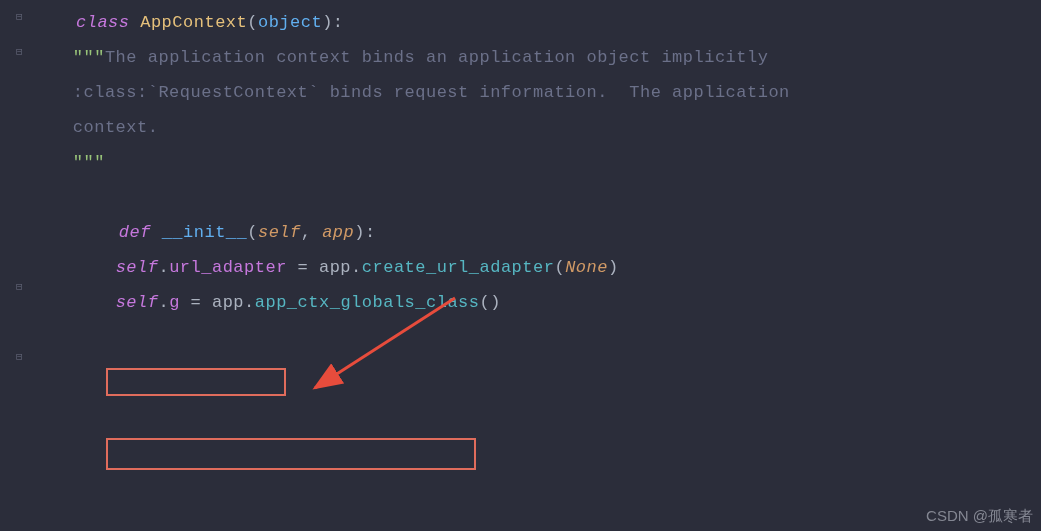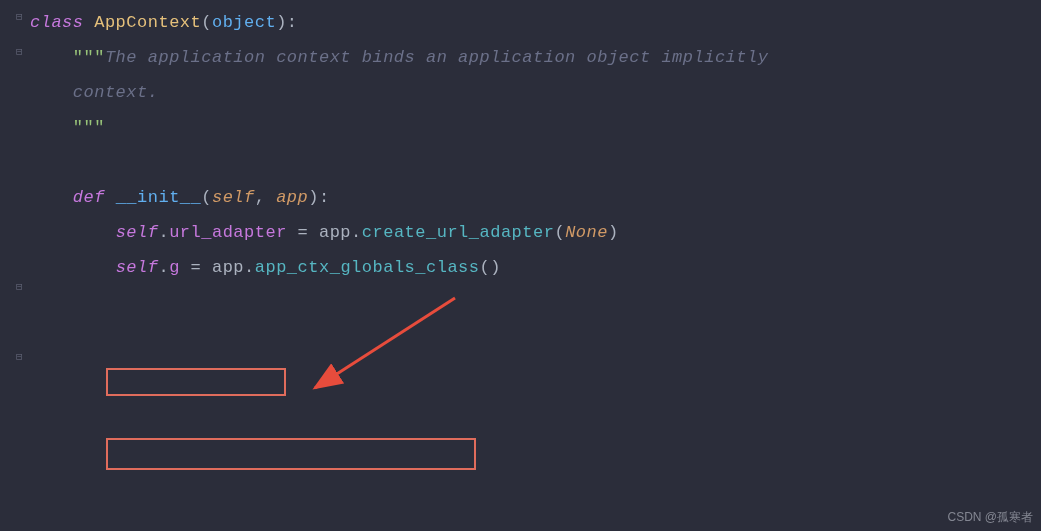--- a/index.html
+++ b/index.html
@@ -35,65 +35,66 @@
     .code-area {
       padding: 5px 0 0 30px;
       line-height: 35px;
       letter-spacing: 0.5px;
     }
     .line {
       white-space: pre;
       height: 35px;
       position: relative;
     }
-    .kw { color: #c678dd; font-style: italic; }
+    .kw { color: #c678dd; font-style: italic; margin-left: 46px; }
     .classname { color: #e5c07b; }
     .builtin { color: #61afef; }
     .func { color: #61afef; }
     .param { color: #d19a66; font-style: italic; }
     .punct { color: #abb2bf; }
     .self { color: #c678dd; font-style: italic; }
     .attr { color: #c678dd; }
     .method { color: #56b6c2; }
     .none { color: #d19a66; font-style: italic; }
-    .docstring { color: #6b7089; font-style: italic; }
+    .docstring { color: #6b7089; }
     .comment { color: #6b7089; font-style: italic; }
     .string-delim { color: #98c379; }
     .highlight-box {
       position: absolute;
       border: 2px solid #e06c5c;
       pointer-events: none;
     }
     .arrow-svg {
       position: absolute;
       pointer-events: none;
     }
     .watermark {
       position: absolute;
       right: 8px;
       bottom: 5px;
       color: #9a9da8;
-      font-size: 12px;
+      font-size: 15px;
       font-family: sans-serif;
       opacity: 0.8;
     }
   </style>
 </head>
 <body>
 
 <div class="gutter">
   <div class="fold-marker" style="top:10px">⊟</div>
   <div class="fold-marker" style="top:45px">⊟</div>
   <div class="fold-marker" style="top:280px">⊟</div>
   <div class="fold-marker" style="top:350px">⊟</div>
 </div>
 
 <div class="code-area">
   <div class="line"><span class="kw">class </span><span class="classname">AppContext</span><span class="punct">(</span><span class="builtin">object</span><span class="punct">):</span></div>
   <div class="line"><span class="string-delim">    """</span><span class="docstring">The application context binds an application object implicitly</span></div>
+  <div class="line"><span class="docstring">    :class:`RequestContext` binds request information.  The application</span></div>
   <div class="line"><span class="docstring">    context.</span></div>
   <div class="line"><span class="string-delim">    """</span></div>
   <div class="line"> </div>
   <div class="line"><span>    </span><span class="kw">def </span><span class="func">__init__</span><span class="punct">(</span><span class="param">self</span><span class="punct">, </span><span class="param">app</span><span class="punct">):</span></div>
   <div class="line"><span>        </span><span class="self">self</span><span class="punct">.</span><span class="attr">url_adapter</span><span class="punct"> = </span><span class="punct">app</span><span class="punct">.</span><span class="method">create_url_adapter</span><span class="punct">(</span><span class="none">None</span><span class="punct">)</span></div>
   <div class="line"><span>        </span><span class="self">self</span><span class="punct">.</span><span class="attr">g</span><span class="punct"> = </span><span class="punct">app</span><span class="punct">.</span><span class="method">app_ctx_globals_class</span><span class="punct">()</span></div>
   <div class="line"> </div>
 </div>
 
 <div class="highlight-box" style="left:106px; top:368px; width:180px; height:28px;"></div>

